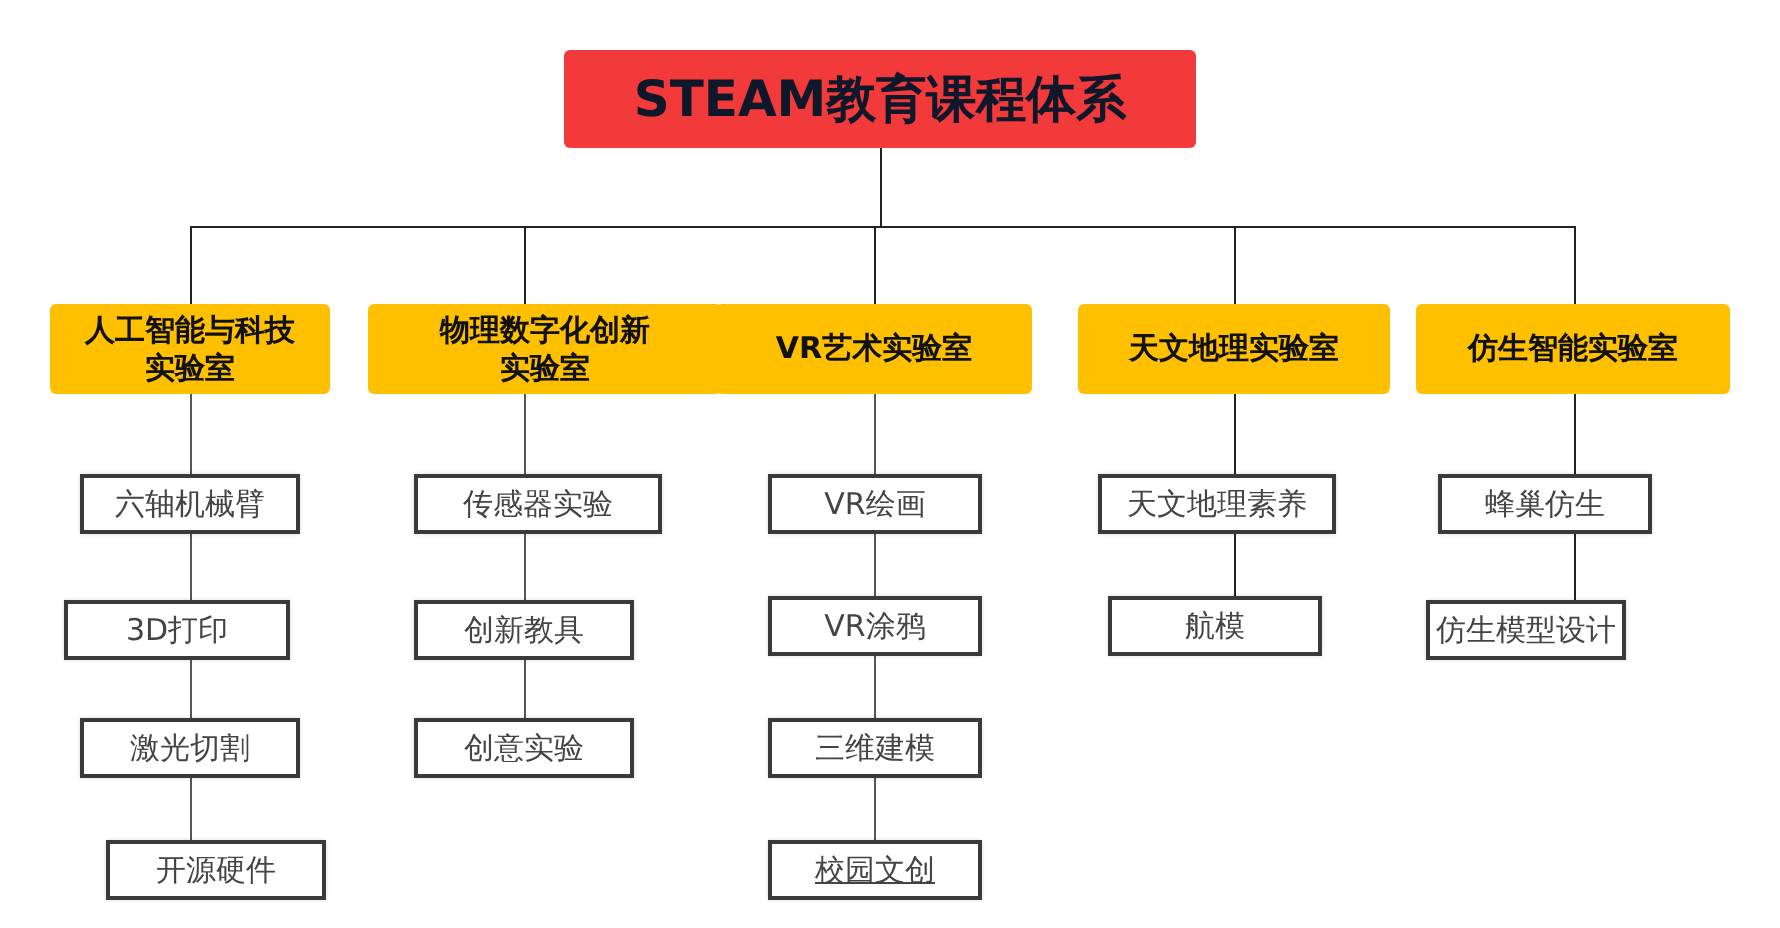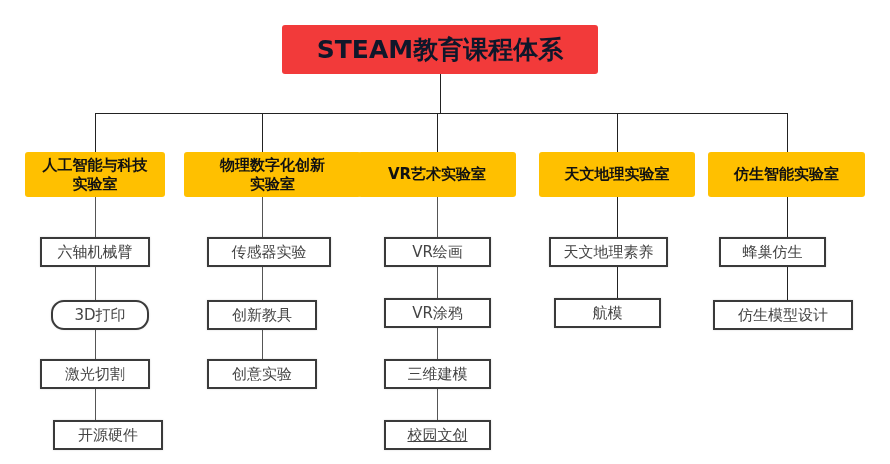--- a/index.html
+++ b/index.html
@@ -60,30 +60,30 @@
   <div>VR艺术实验室</div>
 </div>
 <div class="cat" style="left:539px; width:156px;justify-content:center;">
   <div>天文地理实验室</div>
 </div>
 <div class="cat" style="left:708px; width:157px;">
   <div>仿生智能实验室</div>
 </div>
 
 <div class="child" style="left:40px; top:225px; width:110px;">六轴机械臂</div>
-<div class="child" style="left:51px; top:288px; width:98px;border-radius:13px;">3D打印</div>
+<div class="child" style="left:32px; top:288px; width:113px;">3D打印</div>
 <div class="child" style="left:40px; top:347px; width:110px;">激光切割</div>
 <div class="child" style="left:53px; top:408px; width:110px;">开源硬件</div>
 
 <div class="child" style="left:207px; top:225px; width:124px;">传感器实验</div>
 <div class="child" style="left:207px; top:288px; width:110px;">创新教具</div>
 <div class="child" style="left:207px; top:347px; width:110px;">创意实验</div>
 
 <div class="child" style="left:384px; top:225px; width:107px;">VR绘画</div>
 <div class="child" style="left:384px; top:286px; width:107px;">VR涂鸦</div>
 <div class="child" style="left:384px; top:347px; width:107px;">三维建模</div>
 <div class="child" style="left:384px; top:408px; width:107px;text-decoration:underline;">校园文创</div>
 
 <div class="child" style="left:549px; top:225px; width:119px;">天文地理素养</div>
 <div class="child" style="left:554px; top:286px; width:107px;">航模</div>
 
 <div class="child" style="left:719px; top:225px; width:107px;">蜂巢仿生</div>
-<div class="child" style="left:713px; top:288px; width:140px;">仿生模型设计</div>
+<div class="child" style="left:713px; top:288px; width:100px;">仿生模型设计</div>
 
 </body></html>

